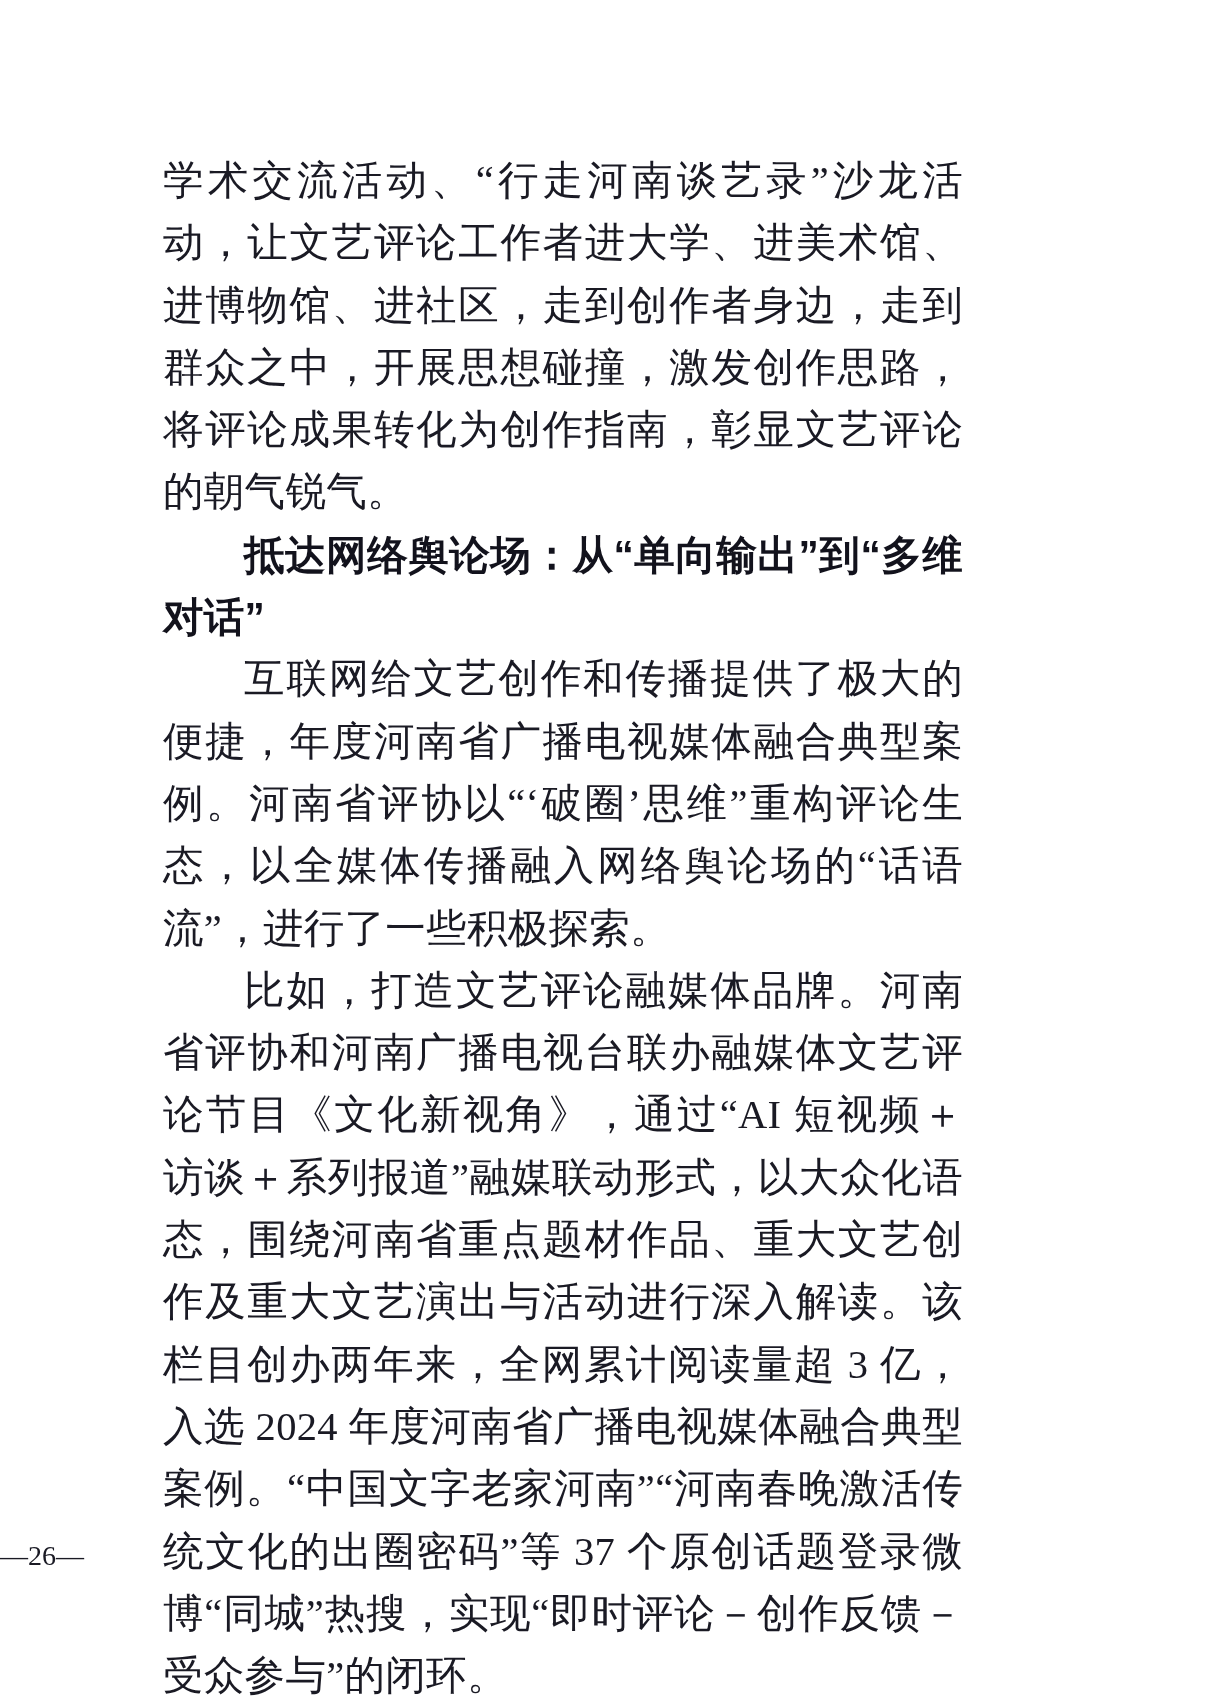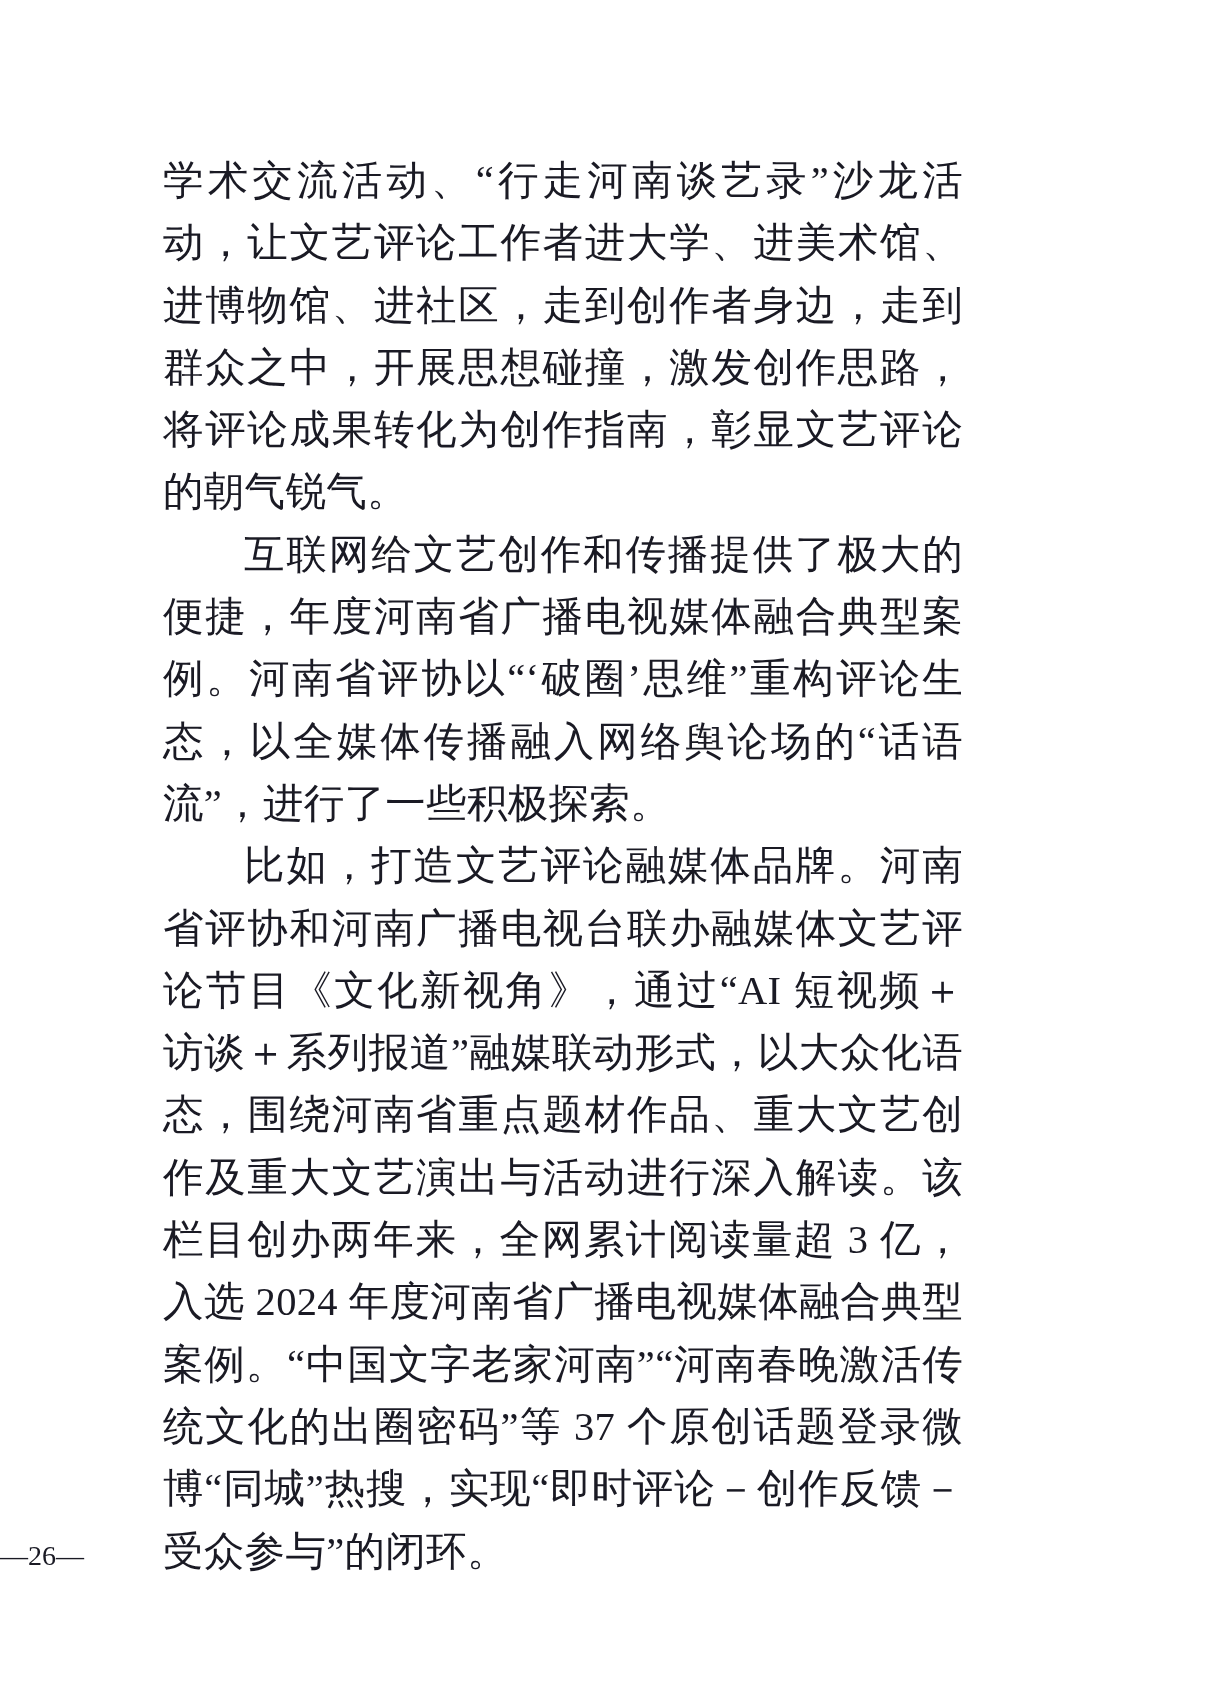--- a/index.html
+++ b/index.html
@@ -79,20 +79,21 @@
 </style>
 </head>
 <body>
 
 <div id="page">
 
   <div id="text-column">
 
     <p class="para">学术交流活动、“行走河南谈艺录”沙龙活动，让文艺评论工作者进大学、进美术馆、进博物馆、进社区，走到创作者身边，走到群众之中，开展思想碰撞，激发创作思路，将评论成果转化为创作指南，彰显文艺评论的朝气锐气。</p>
 
+    <p class="heading">抵达网络舆论场：从“单向输出”到“多维对话”</p>
 
     <p class="para indent">互联网给文艺创作和传播提供了极大的便捷，年度河南省广播电视媒体融合典型案例。河南省评协以“‘破圈’思维”重构评论生态，以全媒体传播融入网络舆论场的“话语流”，进行了一些积极探索。</p>
 
     <p class="para indent">比如，打造文艺评论融媒体品牌。河南省评协和河南广播电视台联办融媒体文艺评论节目《文化新视角》，通过“AI 短视频＋访谈＋系列报道”融媒联动形式，以大众化语态，围绕河南省重点题材作品、重大文艺创作及重大文艺演出与活动进行深入解读。该栏目创办两年来，全网累计阅读量超 3 亿，入选 2024 年度河南省广播电视媒体融合典型案例。“中国文字老家河南”“河南春晚激活传统文化的出圈密码”等 37 个原创话题登录微博“同城”热搜，实现“即时评论－创作反馈－受众参与”的闭环。</p>
 
   </div>
 
   <div id="footer">
     <span id="page-number">—26—</span>
   </div>

